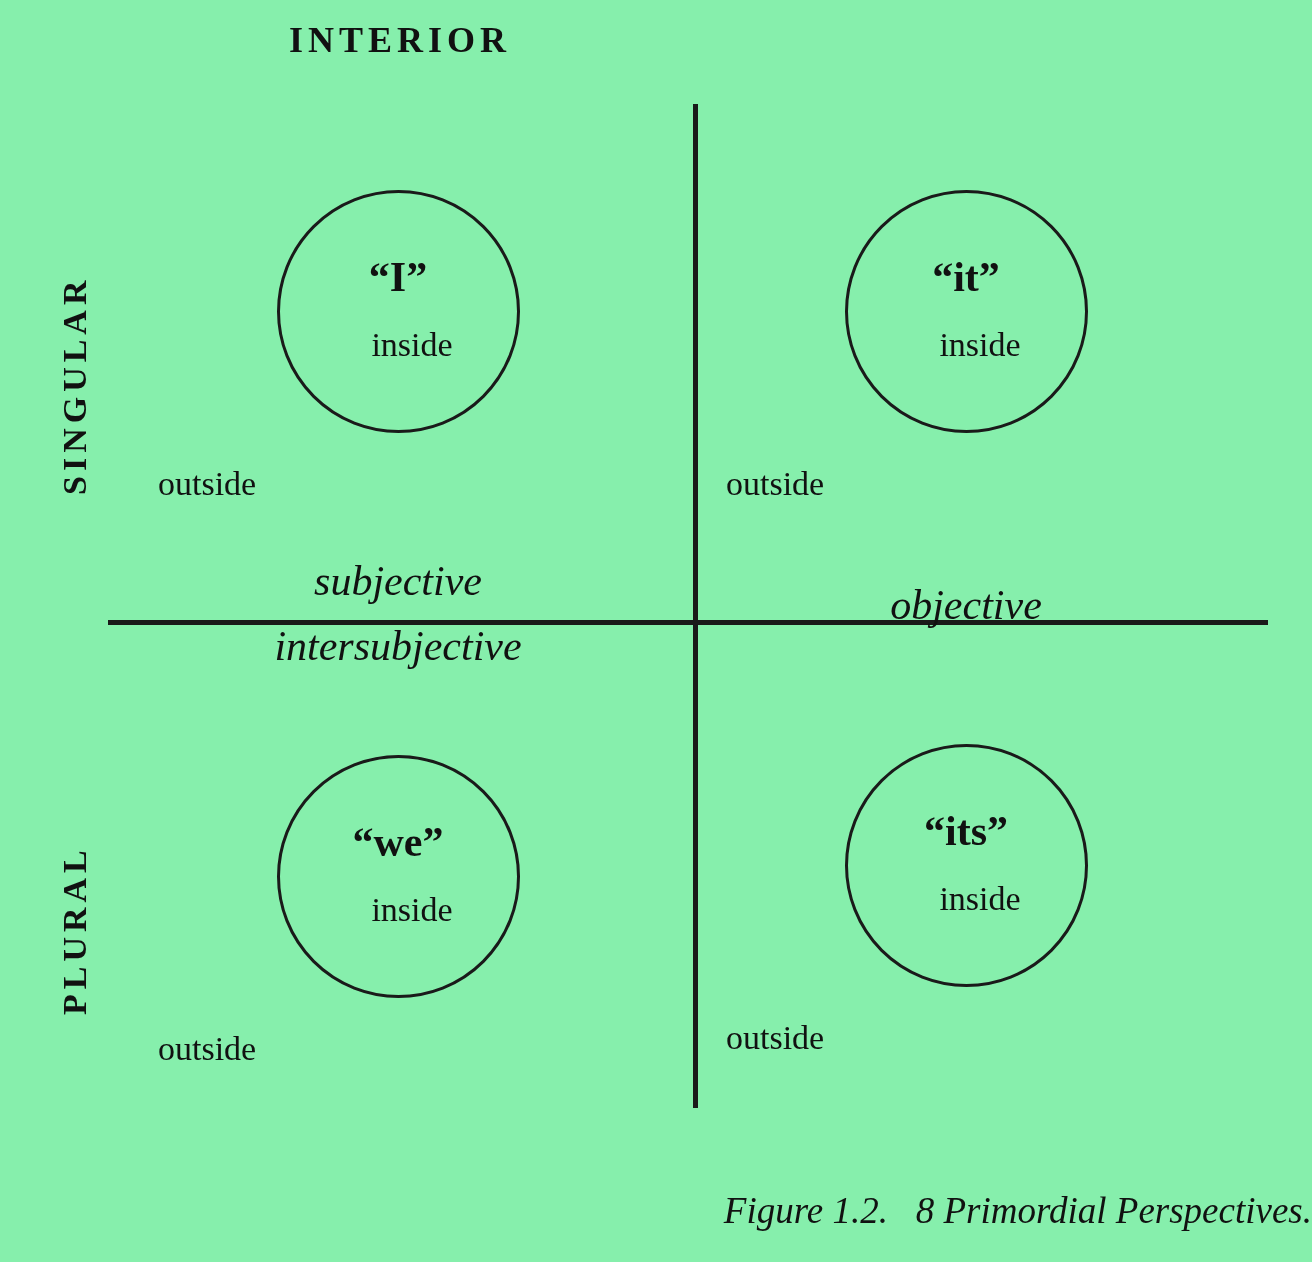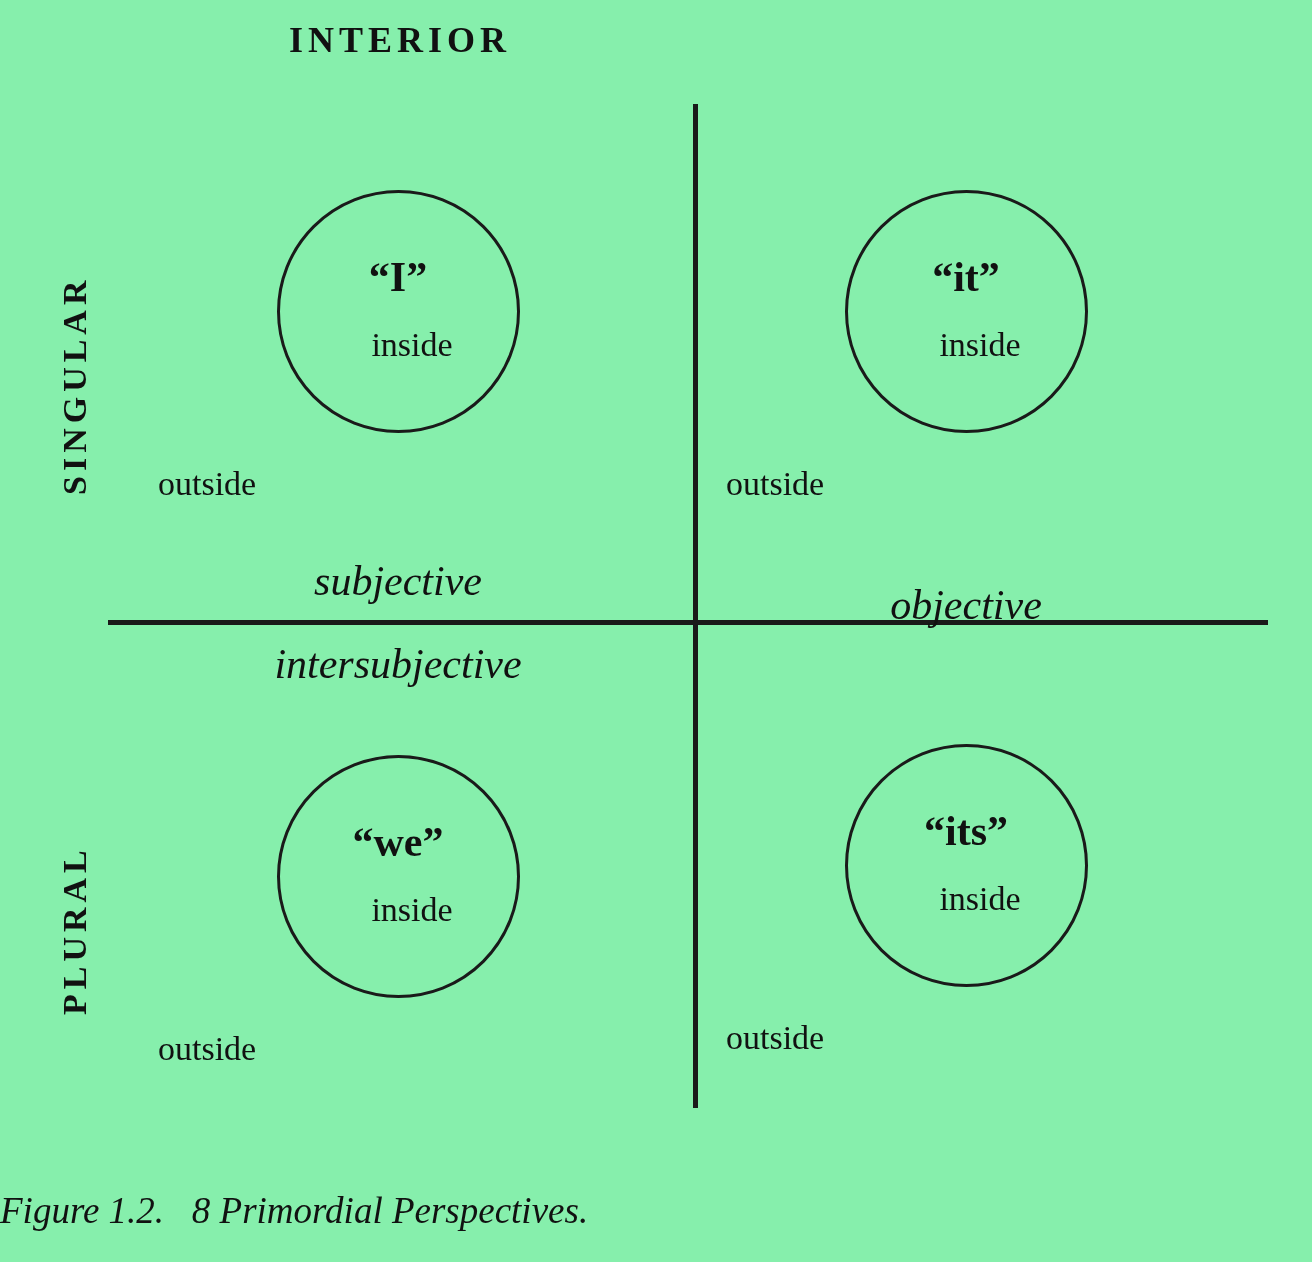--- a/index.html
+++ b/index.html
@@ -138,30 +138,30 @@
     font-style: italic;
     font-size: 42px;
     color: #111111;
     white-space: nowrap;
     line-height: 1;
     text-align: center;
     width: 480px;
   }
   #label-subjective       { left: 158px; top: 560px; }
   #label-objective        { left: 726px; top: 560px; margin-top: 24px; }
-  #label-intersubjective  { left: 158px; top: 643px; }
+  #label-intersubjective  { left: 158px; top: 625px; }
   #label-interobjective   { left: 726px; top: 643px; }
 
   
   #caption {
     position: absolute;
     left: 0;
     top: 1192px;
     width: 1312px;
-    text-align: left;
+    text-align: right;
     font-family: "Liberation Serif", "DejaVu Serif", serif;
     font-style: italic;
     font-size: 37px;
     color: #111111;
     line-height: 1;
     white-space: pre;
   }
 </style>
 </head>
 <body>

